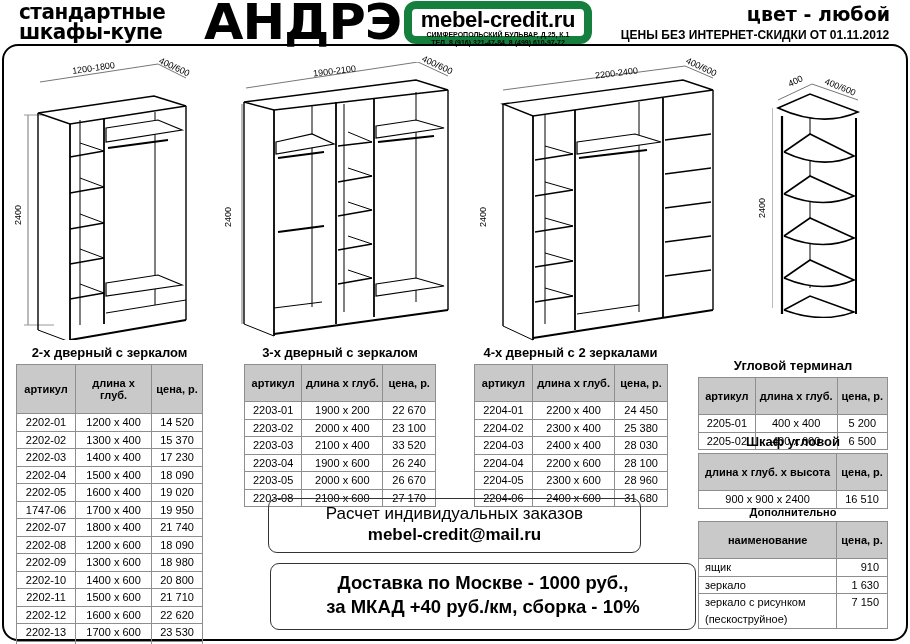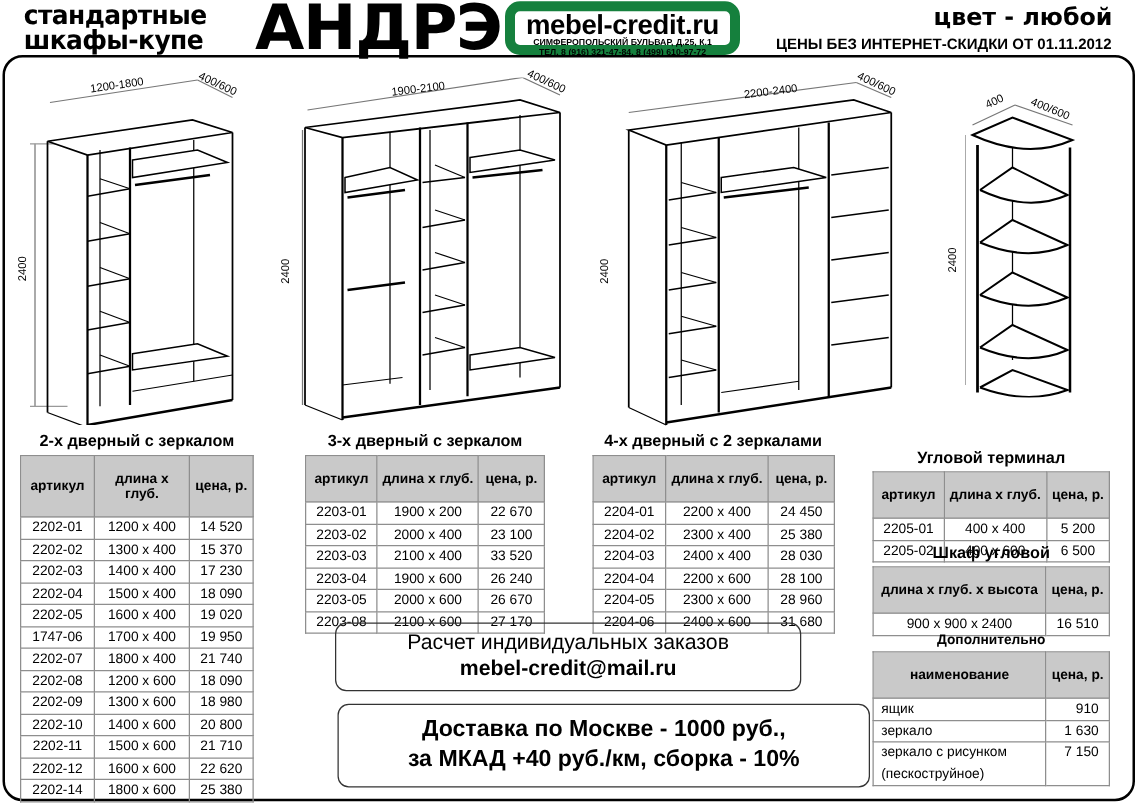--- a/index.html
+++ b/index.html
@@ -304,20 +304,25 @@
           <td>2202-11</td>
           <td>1500 х 600</td>
           <td>21 710</td>
         </tr>
     <tr>
           <td>2202-12</td>
           <td>1600 х 600</td>
           <td>22 620</td>
         </tr>
     <tr>
+          <td>2202-13</td>
+          <td>1700 х 600</td>
+          <td>23 530</td>
+        </tr>
+    <tr>
           <td>2202-14</td>
           <td>1800 х 600</td>
           <td>25 380</td>
         </tr>
   </tbody>
     </table>
 </div>
 
 <div class="tblock" style="left:244px; top:345px;">
   <div class="ttitle">3-х дверный с зеркалом</div>

